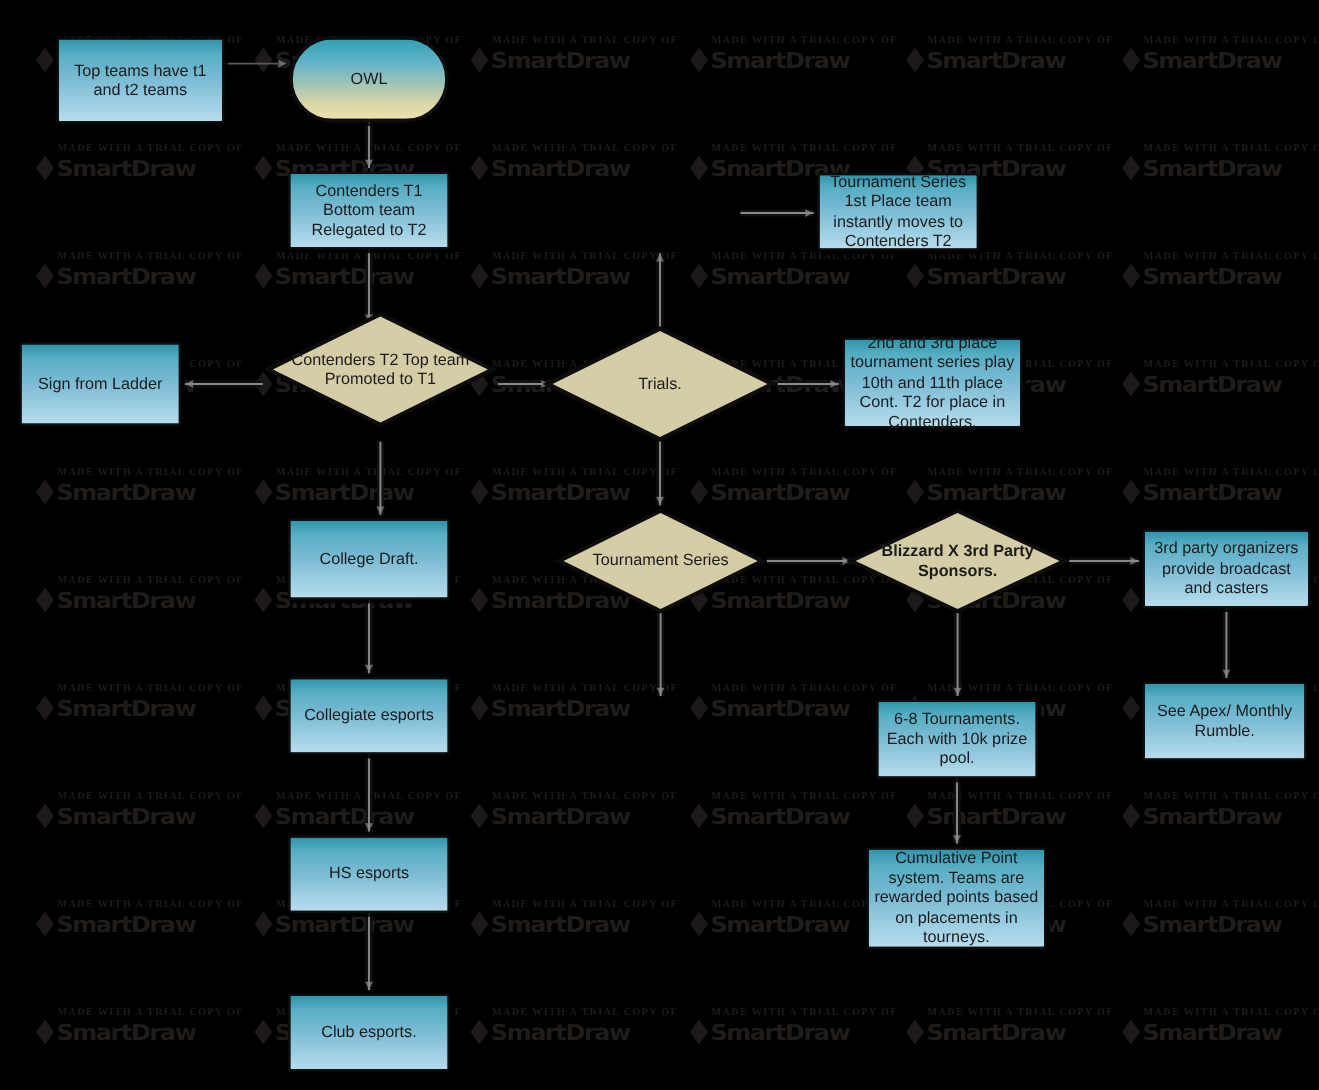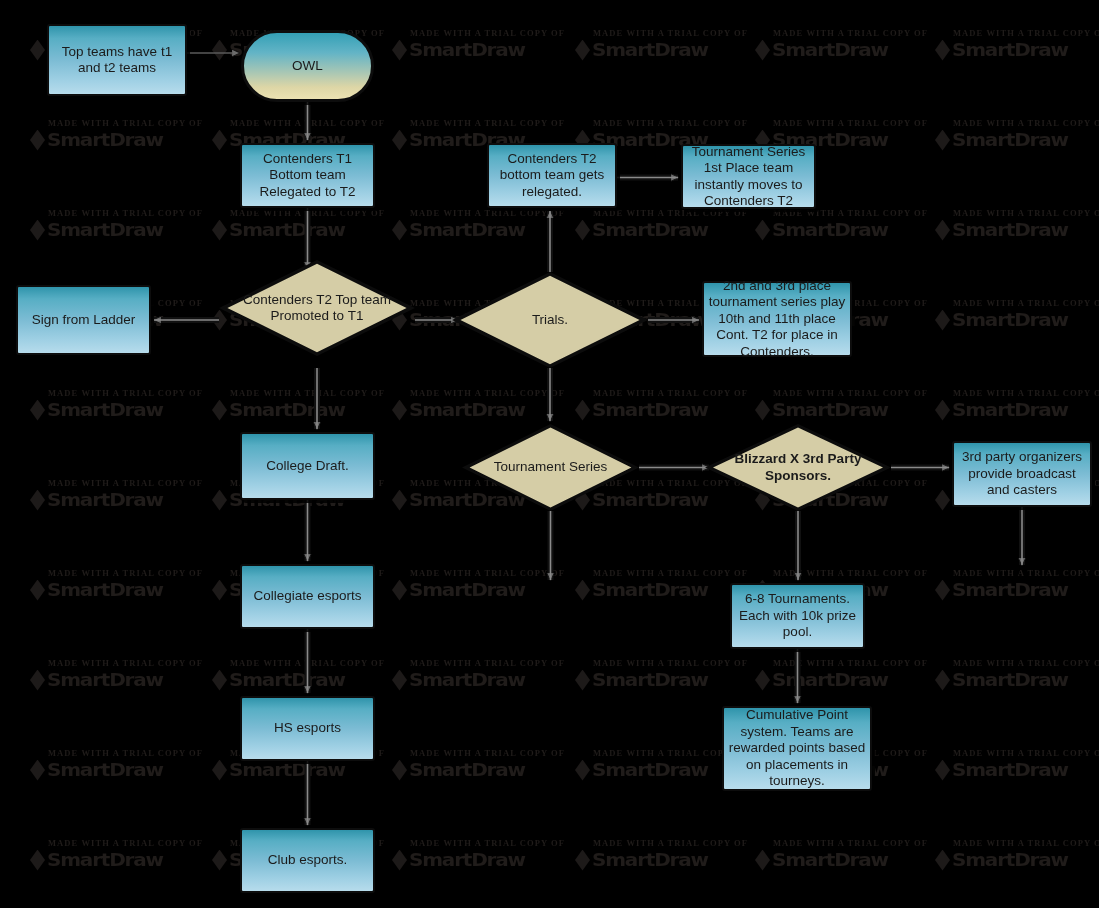--- a/index.html
+++ b/index.html
@@ -623,31 +623,28 @@
           <path d="M797.5,649 L797.5,703" stroke="#8a8a8a" stroke-width="1.6" fill="none"></path>
         </g>
         <g>
           <path d="M307.5,761 L307.5,825" stroke="#111" stroke-width="6" fill="none" marker-end="url(#ah)"></path>
           <path d="M307.5,761 L307.5,825" stroke="#8a8a8a" stroke-width="1.6" fill="none"></path>
         </g>
       </g>
   </svg>
 
   <div id="nodes">
-      <div class="node box" style="left: 47px; top: 24px; width: 140px; height: 72px; justify-content: center;">
+      <div class="node box" style="left: 47px; top: 31px; width: 140px; height: 72px; justify-content: center;">
         <div class="label">Top teams have t1 and t2 teams</div>
       </div>
       <div class="node oval" style="left: 241px; top: 30px; width: 133px; height: 72px;">
         <div class="label">OWL</div>
       </div>
       <div class="node box" style="left: 240px; top: 143px; width: 135px; height: 65px; justify-content: flex-end;">
         <div class="label">Contenders T1 Bottom team Relegated to T2</div>
-      </div>
-      <div class="node box" style="left: 487px; top: 143px; width: 130px; height: 65px;">
-        <div class="label">Contenders T2 bottom team gets relegated.</div>
       </div>
       <div class="node box" style="left: 681px; top: 144px; width: 135px; height: 65px;">
         <div class="label">Tournament Series 1st Place team instantly moves to Contenders T2</div>
       </div>
       <div class="node box" style="left: 16px; top: 285px; width: 135px; height: 70px;">
         <div class="label">Sign from Ladder</div>
       </div>
       <div class="node diamond" style="left: 219px; top: 260px; width: 196px; height: 96px;">
         <div class="dia-shape"></div>
         <div class="dia-edge"></div>
@@ -676,20 +673,23 @@
       </div>
       <div class="node box" style="left: 952px; top: 441px; width: 140px; height: 66px;">
         <div class="label">3rd party organizers provide broadcast and casters</div>
       </div>
       <div class="node box" style="left: 240px; top: 564px; width: 135px; height: 65px;">
         <div class="label">Collegiate esports</div>
       </div>
       <div class="node box" style="left: 730px; top: 583px; width: 135px; height: 66px;">
         <div class="label">6-8 Tournaments. Each with 10k prize pool.</div>
       </div>
+      <div class="node box" style="left: 952px; top: 568px; width: 137px; height: 66px;">
+        <div class="label">See Apex/ Monthly Rumble.</div>
+      </div>
       <div class="node box" style="left: 722px; top: 706px; width: 150px; height: 85px;">
         <div class="label">Cumulative Point system. Teams are rewarded points based on placements in tourneys.</div>
       </div>
       <div class="node box" style="left: 240px; top: 696px; width: 135px; height: 65px;">
         <div class="label">HS esports</div>
       </div>
       <div class="node box" style="left: 240px; top: 828px; width: 135px; height: 65px;">
         <div class="label">Club esports.</div>
       </div>
     </div>

